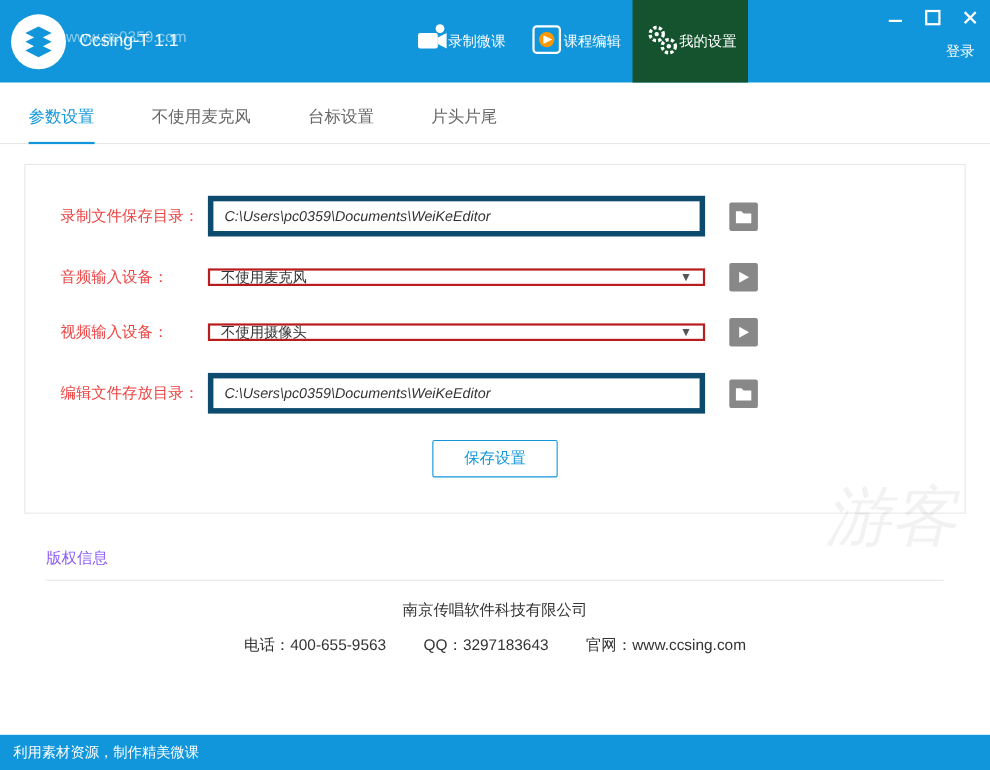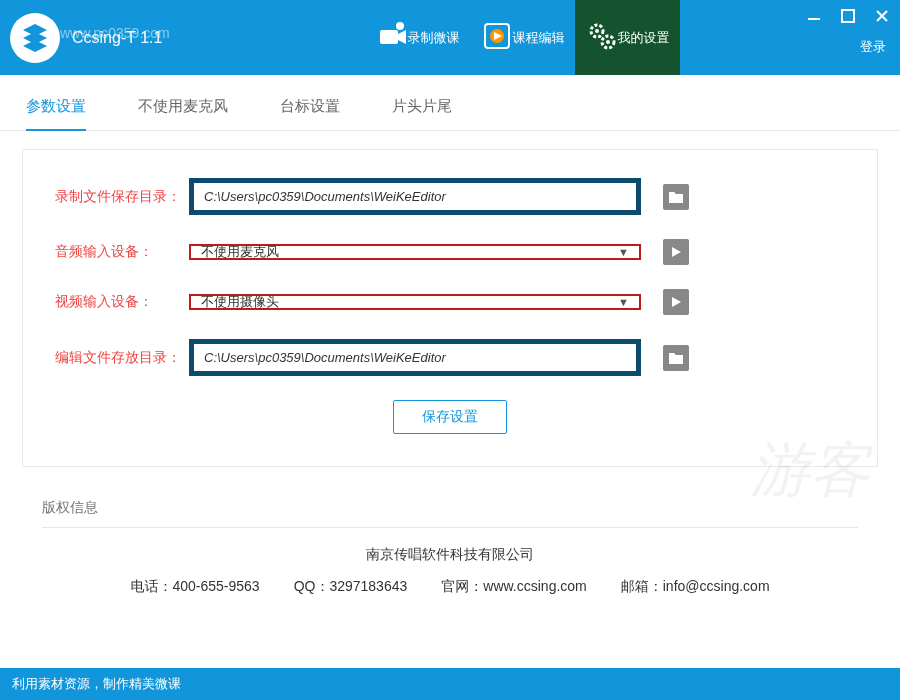--- a/index.html
+++ b/index.html
@@ -33,21 +33,21 @@
     .form-input-wrap { position: relative; flex: 0 0 452px; }
     .form-input { width: 452px; height: 37px; border: 5px solid #0c4a6e; padding: 0 10px; font-size: 13px; color: #333; font-style: italic; }
     .form-dropdown { width: 452px; height: 16px; border: 2px solid #b91c1c; padding: 0 10px; font-size: 13px; color: #333; display: flex; align-items: center; justify-content: space-between; cursor: pointer; background: #fff; }
     .dropdown-caret { font-size: 11px; color: #555; }
     .action-icon { width: 26px; height: 26px; background: #888; margin-left: 22px; display: flex; align-items: center; justify-content: center; cursor: pointer; border-radius: 2px; }
     .action-icon svg { fill: #fff; }
     
     .save-btn { display: block; margin: 4px auto 0; padding: 7px 28px; border: 1px solid #1296db; color: #1296db; background: #fff; font-size: 14px; cursor: pointer; border-radius: 2px; }
     
     .copyright-section { margin: 32px 42px 0; }
-    .copyright-title { font-size: 14px; color: #737373; padding-bottom: 10px; border-bottom: 1px solid #e8e8e8; margin-bottom: 18px; }
+    .copyright-title { font-size: 14px; color: #8b5cf6; padding-bottom: 10px; border-bottom: 1px solid #e8e8e8; margin-bottom: 18px; }
     .copyright-company { text-align: center; font-size: 14px; color: #333; margin-bottom: 14px; }
     .copyright-contact { text-align: center; font-size: 14px; color: #333; display: flex; justify-content: center; gap: 34px; }
     
     .footer { position: absolute; bottom: 0; left: 0; right: 0; height: 32px; background: #1296db; color: #fff; font-size: 13px; display: flex; align-items: center; padding-left: 12px; }
     
     .bg-watermark { position: absolute; right: 30px; top: 430px; font-size: 60px; color: rgba(0,0,0,0.05); font-style: italic; pointer-events: none; }
   </style>
 </head>
 <body>
 
@@ -179,17 +179,16 @@
 
 <div class="bg-watermark">游客</div>
 
 <div class="copyright-section">
   <div class="copyright-title">版权信息</div>
   <div class="copyright-company">南京传唱软件科技有限公司</div>
   <div class="copyright-contact">
     <span><span>电话：</span><span>400-655-9563</span></span>
     <span><span>QQ：</span><span>3297183643</span></span>
     <span><span>官网：</span><span>www.ccsing.com</span></span>
-    <span><span>邮箱：</span><span>info@ccsing.com</span></span>
   </div>
 </div>
 
 <div class="footer">利用素材资源，制作精美微课</div>
 
 </body></html>

